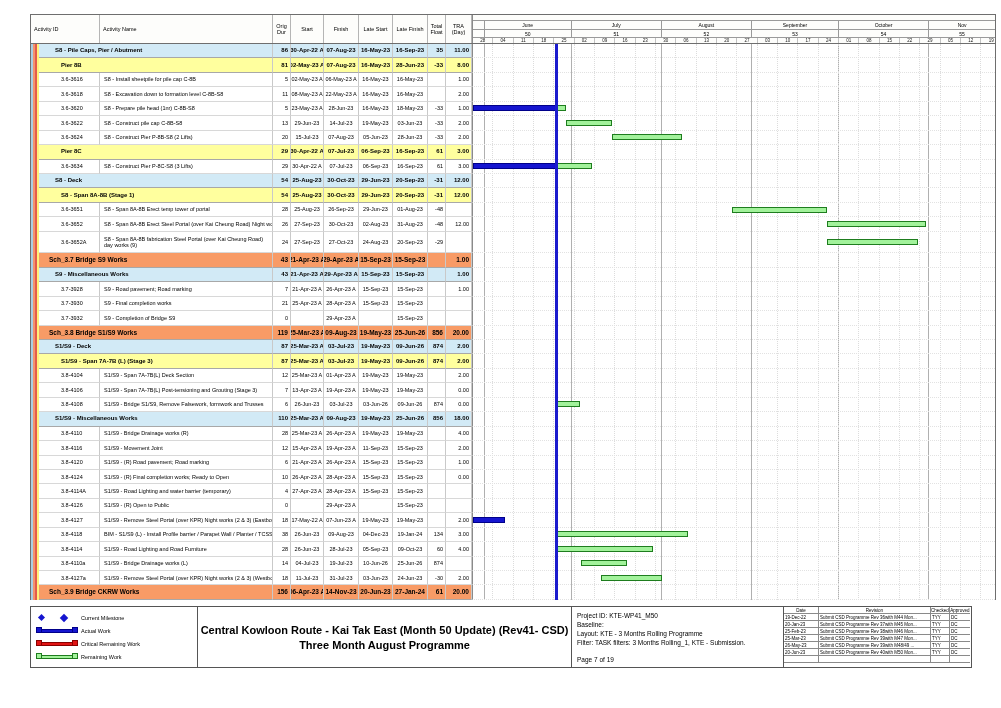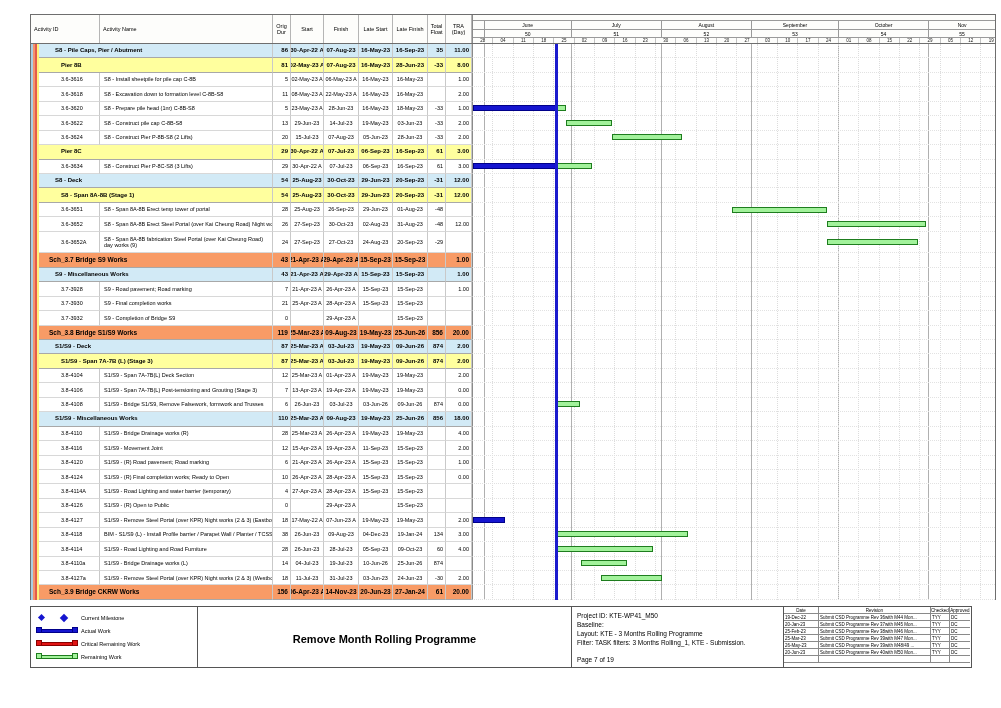--- a/index.html
+++ b/index.html
@@ -720,21 +720,22 @@
         <div class="litem">
           <div class="lglyph">
             <span class="lbar" style="background: rgb(162, 242, 155); border: 1px solid rgb(30, 125, 30);"></span>
             <span class="lcap" style="left: 1px; background: rgb(162, 242, 155); border: 1px solid rgb(30, 125, 30);"></span>
             <span class="lcap" style="left: 37px; background: rgb(162, 242, 155); border: 1px solid rgb(30, 125, 30);"></span>
           </div>
           <span class="llabel">Remaining Work</span>
         </div>
       </div>
     <div class="fsec titlebox">
-      <div class="t2">Remove Month Rolling Programme</div>
+      <div class="t1">Central Kowloon Route - Kai Tak East (Month 50 Update) (Rev41- CSD)</div>
+      <div class="t2">Three Month August Programme</div>
     </div>
     <div class="fsec info">
       <div>Project ID: KTE-WP41_M50</div>
       <div>Baseline:</div>
       <div>Layout: KTE - 3 Months Rolling Programme</div>
       <div>Filter: TASK filters: 3 Months Rolling_1, KTE - Submission.</div>
       <div class="pg">Page 7 of 19</div>
     </div>
     <div class="fsec revs" id="revtable">
         <div class="rrow rhdr">

